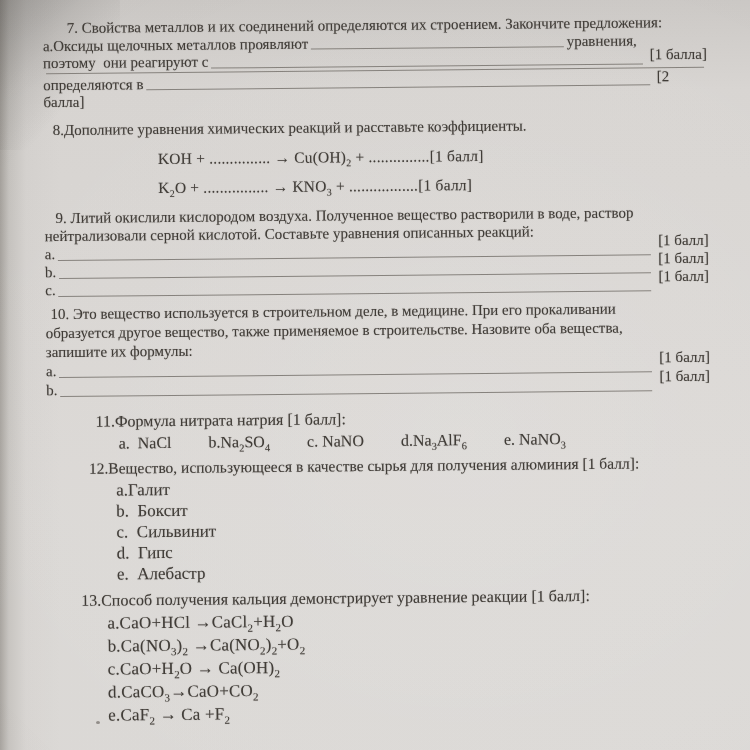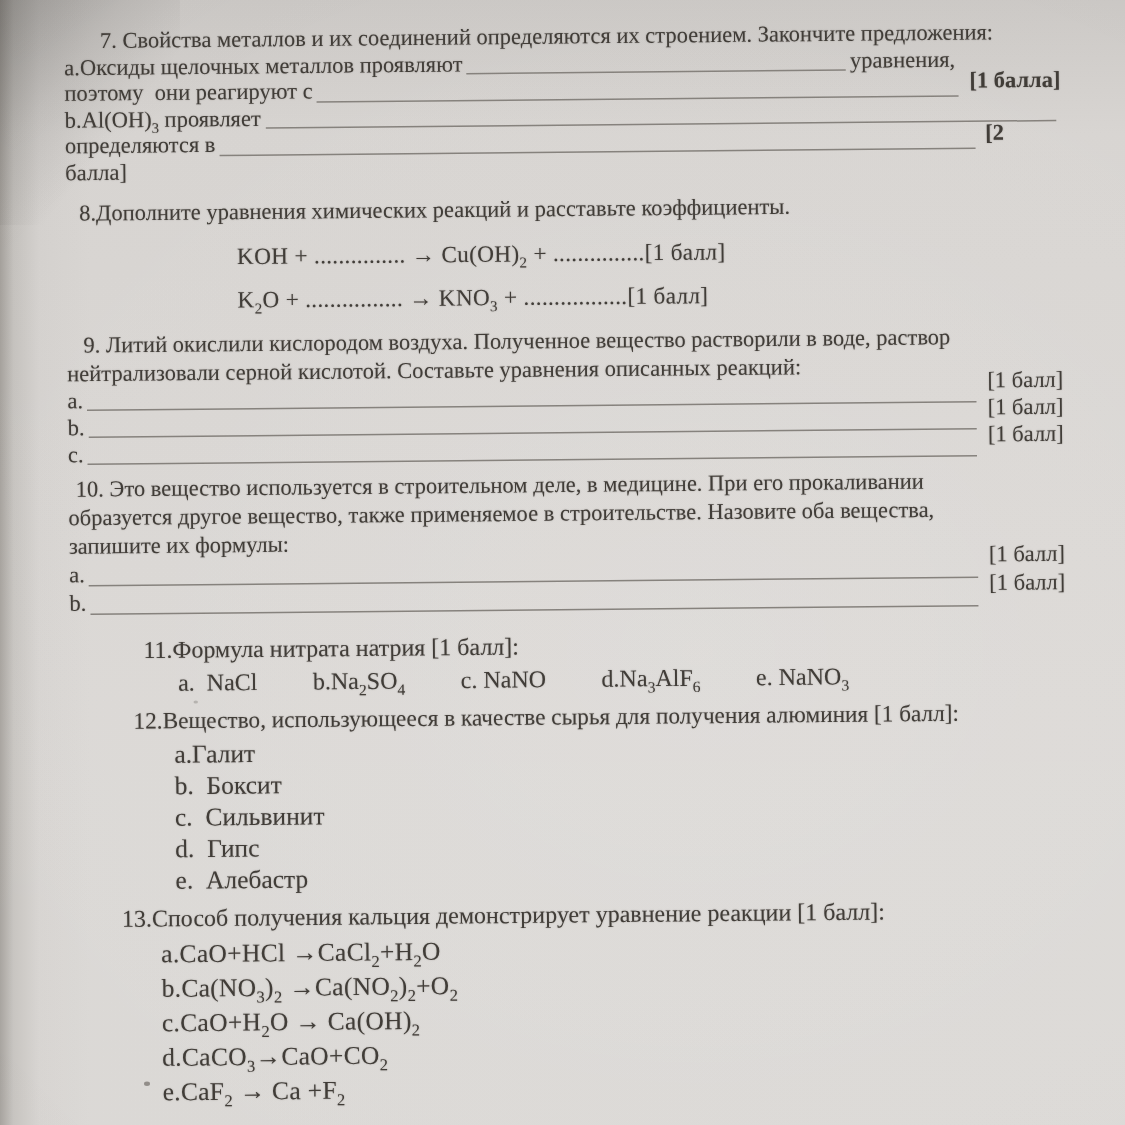--- a/index.html
+++ b/index.html
@@ -29,21 +29,21 @@
     padding:17px 40px 0 46px;
     transform:rotate(-0.55deg);
     transform-origin:375px 375px;
     text-shadow:0 0 1px rgba(62,58,52,0.40);
   }
   .row{white-space:pre-wrap;}
   .flexrow{display:flex;align-items:flex-end;}
   .flexrow .t{white-space:pre;}
   .bl{flex:1 1 auto;border-bottom:1px solid #86827d;margin:0 3px 3px 3px;min-width:30px;}
   .score{white-space:nowrap;transform:translateY(-8px);margin-left:4px;}
-  .score.low{transform:translateY(-3px);font-weight:bold;}
+  .score.low{transform:translateY(-3px);}
 
   .q7{font-size:15px;line-height:17.5px;}
   .q7 .intro{text-indent:24px;}
   .q7 .r-a{margin-right:70px;}
   .q7 .r-b2{margin-right:38px;}
 
   .q8{margin-top:9px;font-size:15px;line-height:19px;}
   .q8 .intro{margin-left:9px;}
   .q8 .eq{margin-left:114px;margin-top:10px;font-size:15.5px;letter-spacing:0.2px;}
 
@@ -85,21 +85,20 @@
       <span class="t">a.Оксиды щелочных металлов проявляют</span>
       <span class="bl"></span>
       <span class="t">уравнения,</span>
     </div>
     <div class="flexrow">
       <span class="t">поэтому  они реагируют с</span>
       <span class="bl"></span>
       <span class="score low">[1 балла]</span>
     </div>
     <div class="flexrow">
-      <span class="t">b.Al(OH)<sub>3</sub> проявляет</span>
       <span class="bl"></span>
     </div>
     <div class="flexrow r-b2">
       <span class="t">определяются в</span>
       <span class="bl"></span>
       <span class="score low">[2</span>
     </div>
     <div class="row">балла]</div>
   </section>
 

